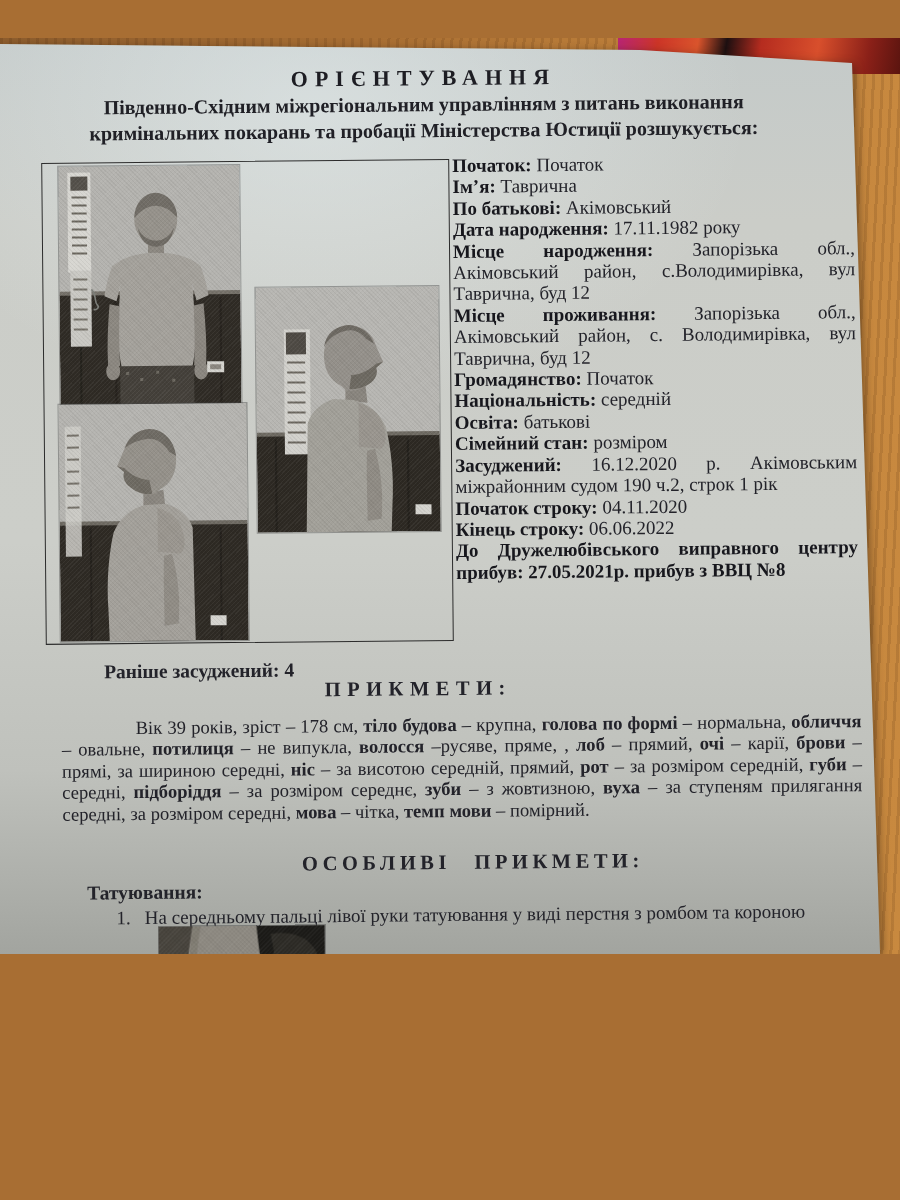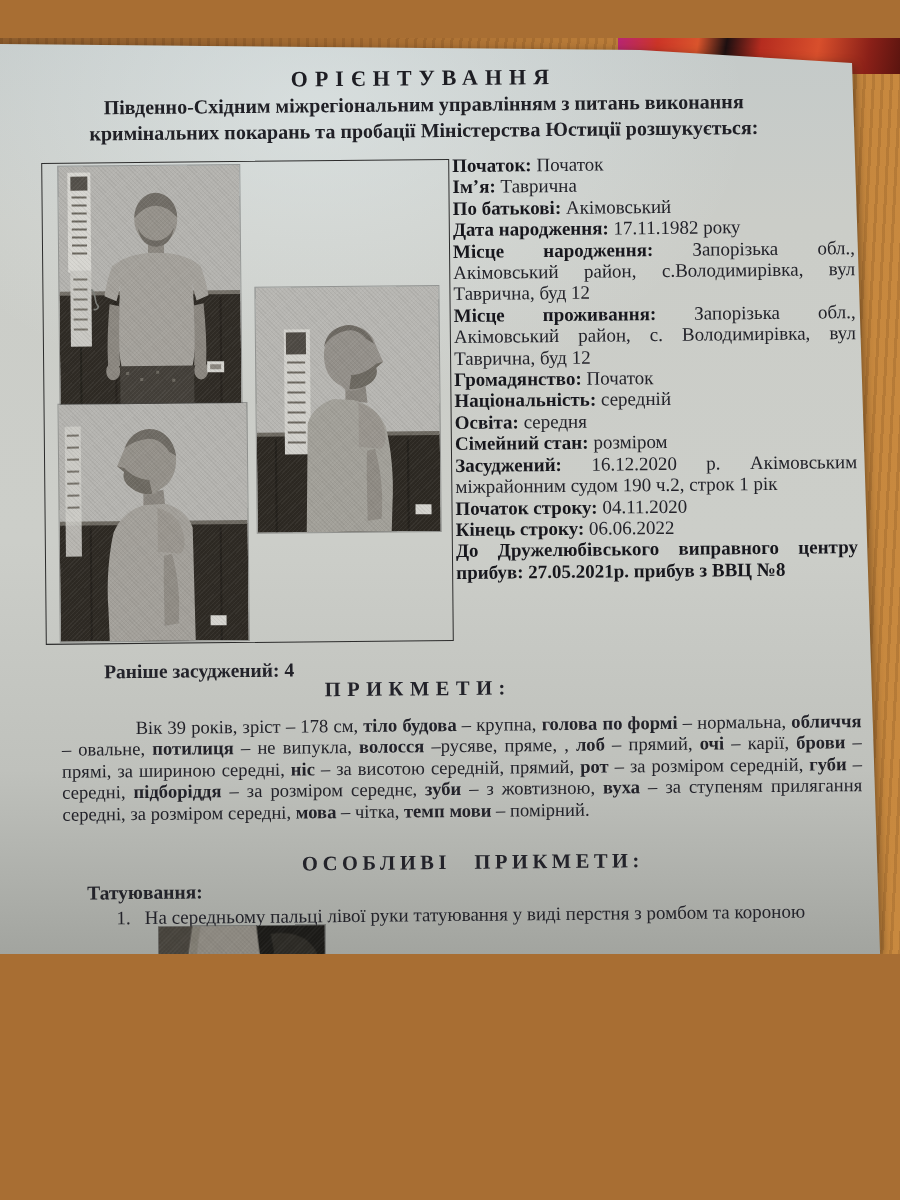--- a/index.html
+++ b/index.html
@@ -193,21 +193,21 @@
 
       <div id="details" class="abs">
             <div class="drow"><b>Початок:</b><span> Початок</span></div>
             <div class="drow"><b>Ім’я:</b><span> Таврична</span></div>
             <div class="drow"><b>По батькові:</b><span> Акімовський</span></div>
             <div class="drow"><b>Дата народження:</b><span> 17.11.1982 року</span></div>
             <div class="drow"><b>Місце народження:</b><span> Запорізька обл., Акімовський район, с.Володимирівка, вул Таврична, буд 12</span></div>
             <div class="drow"><b>Місце проживання:</b><span> Запорізька обл., Акімовський район, с. Володимирівка, вул Таврична, буд 12</span></div>
             <div class="drow"><b>Громадянство:</b><span> Початок</span></div>
             <div class="drow"><b>Національність:</b><span> середній</span></div>
-            <div class="drow"><b>Освіта:</b><span> середня</span></div>
+            <div class="drow"><b>Освіта:</b><span> батькові</span></div>
             <div class="drow"><b>Сімейний стан:</b><span> розміром</span></div>
             <div class="drow"><b>Засуджений:</b><span> 16.12.2020 р. Акімовським міжрайонним судом 190 ч.2,  строк 1 рік</span></div>
             <div class="drow"><b>Початок строку:</b><span> 04.11.2020</span></div>
             <div class="drow"><b>Кінець строку:</b><span> 06.06.2022</span></div>
             <div class="drow"><b>До Дружелюбівського виправного центру прибув:</b><b> 27.05.2021р. прибув з ВВЦ №8</b></div>
           </div>
 
       <div id="ranishe" class="abs">
         <b>Раніше засуджений:</b>
         <b>4</b>

